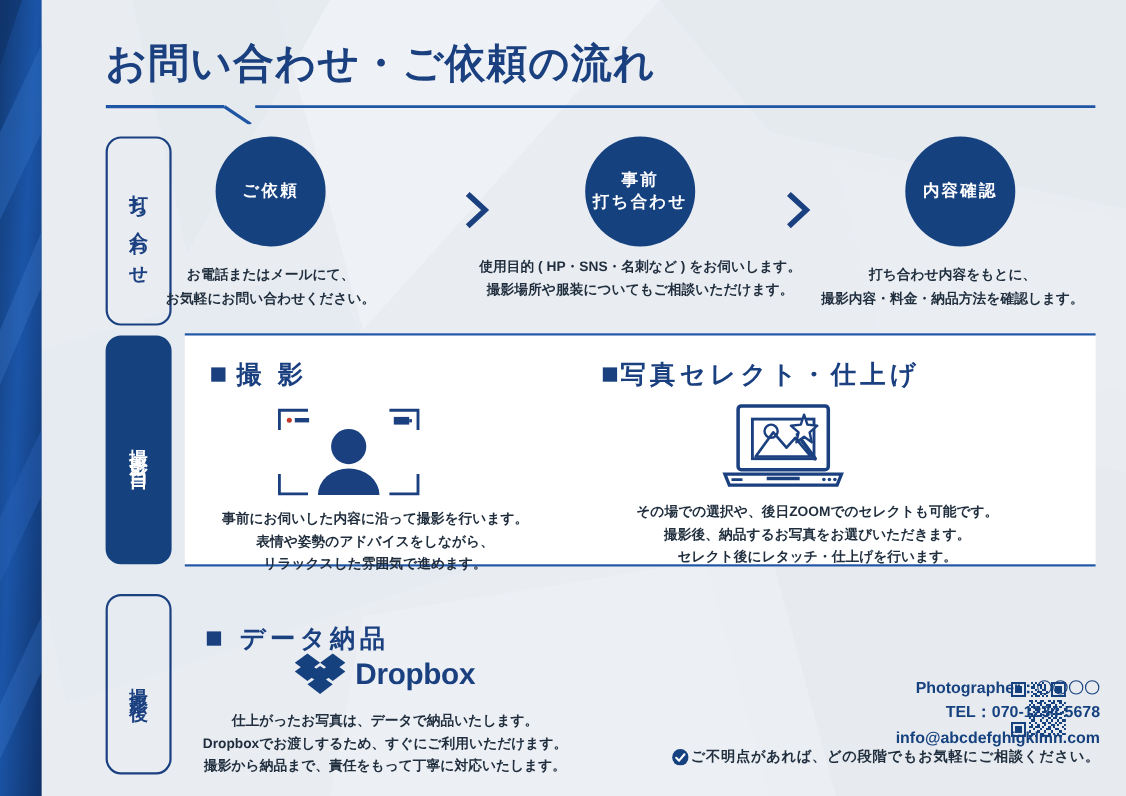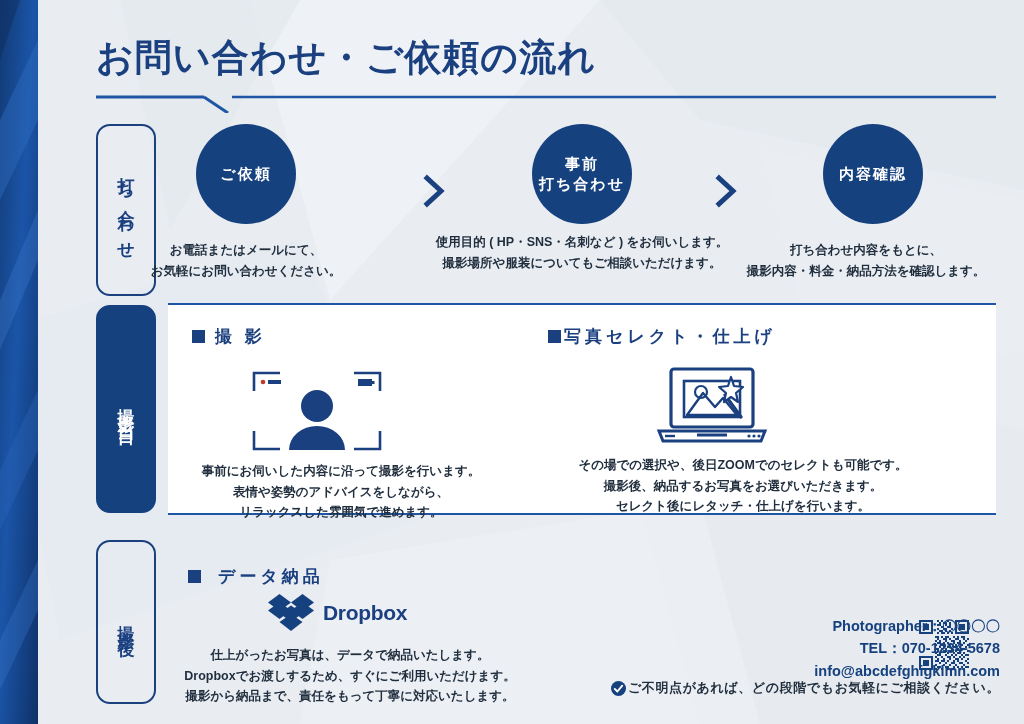--- a/index.html
+++ b/index.html
@@ -70,36 +70,36 @@
   }
   
   #row2-card {
     position:absolute; left:168px; top:303px; width:828px; height:212px;
     background:#ffffff;
   }
   .card-rule { position:absolute; left:0; width:828px; height:2px; background:#1f55a5; }
   #lbl-row2 { left:96px; top:305px; height:208px; }
   .sec-head {
     position:absolute;
-    font-size:17px; font-weight:700; letter-spacing:4px;
+    font-size:23px; font-weight:700; letter-spacing:4px;
     color:#1b4080; white-space:nowrap;
     display:flex; align-items:center; gap:10px;
   }
   .sec-head .bullet {
     width:13px; height:13px; background:#1b4080; display:inline-block;
   }
   
   #lbl-row3 { left:96px; top:540px; height:164px; }
   
   #dropbox-lockup {
     position:absolute; left:268px; top:592px;
     display:flex; align-items:center; gap:9px;
   }
   #dropbox-word {
-    font-size:21px; font-weight:700; color:#1b4080; letter-spacing:-0.3px;
+    font-size:27px; font-weight:700; color:#1b4080; letter-spacing:-0.3px;
   }
   
   #contact { position:absolute; left:700px; top:615px; width:300px; }
   .contact-line {
     text-align:right; font-size:14.5px; font-weight:700;
     color:#16417f; line-height:1.55; white-space:nowrap;
   }
   #qr { position:absolute; left:919px; top:620px; width:50px; height:50px; }
   #note {
     position:absolute; left:560px; top:679px; width:440px;

